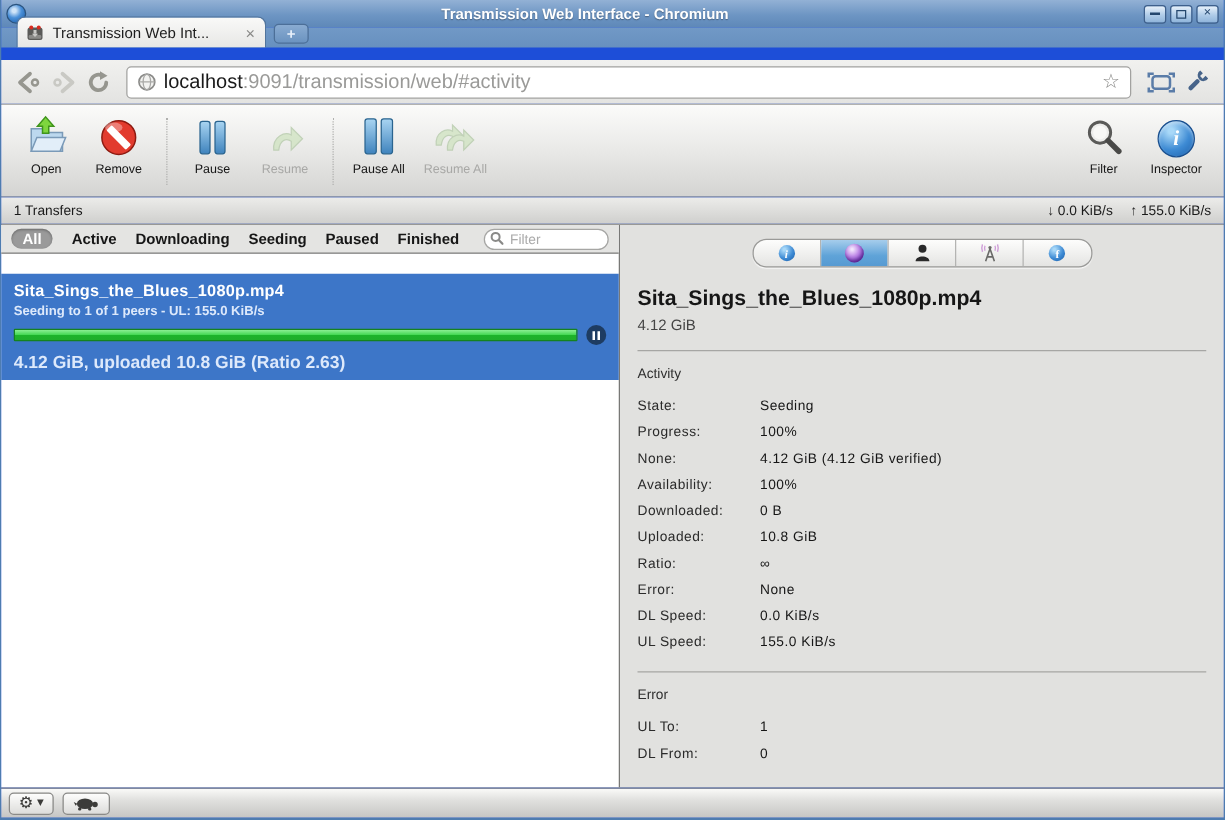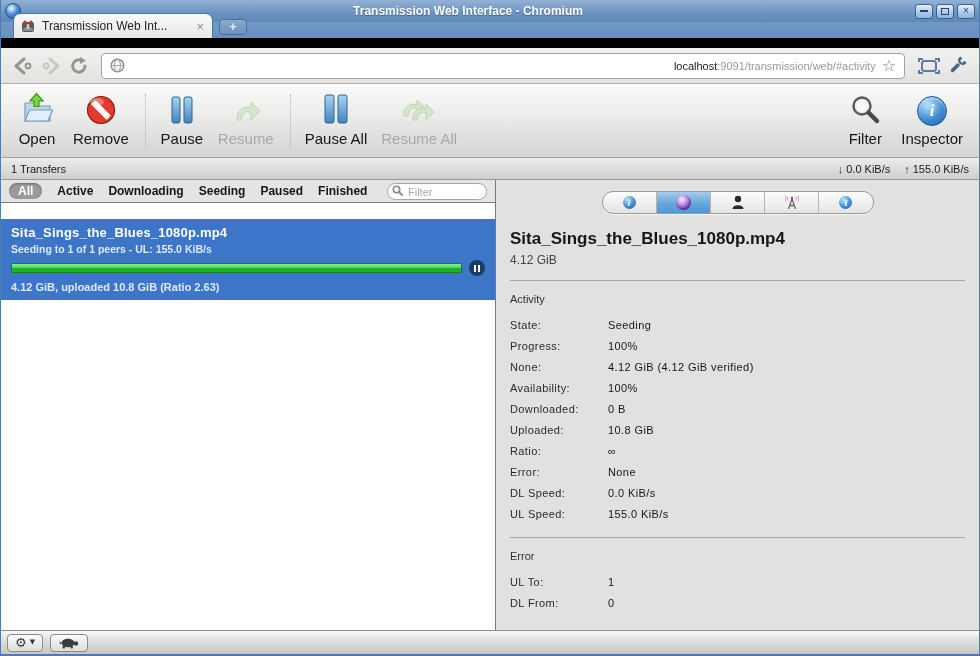--- a/index.html
+++ b/index.html
@@ -1,17 +1,17 @@
 <!DOCTYPE html>
 <html><head>
 <meta charset="utf-8">
 <style>
   * { margin:0; padding:0; box-sizing:border-box; }
   html,body { width:980px; height:656px; font-family:"Liberation Sans","DejaVu Sans",sans-serif; background:#d8d8d6; overflow:hidden; }
-  .window { position:relative; width:980px; height:656px; border-left:1px solid #4e7cb0; border-right:1px solid #4e7cb0; border-bottom:2px solid #4e7cb0; background:#000000; }
+  .window { position:relative; width:980px; height:656px; border-left:1px solid #4e7cb0; border-right:1px solid #4e7cb0; border-bottom:2px solid #4e7cb0; background:#1d4ed8; }
 
   
   .titlebar { position:absolute; top:0; left:0; right:0; height:22px; background:linear-gradient(#93b1d5,#6d95c3 55%,#5e88b8); display:flex; align-items:center; padding:0 4px; }
   .chromium-logo { width:16px; height:16px; border-radius:50%; background:radial-gradient(circle at 38% 32%, #cfe4f8 12%, #4a90d9 45%, #1d5ea8 90%); border:1px solid #2a537e; flex:0 0 auto; }
   .titlebar .wtitle { flex:1; text-align:center; color:#fff; font-weight:bold; font-size:12px; text-shadow:0 1px 1px rgba(0,0,0,.35); }
   .winbtns { display:flex; gap:3px; }
   .winbtn { width:18px; height:15px; border-radius:3px; border:1px solid #3e6globe08c; border:1px solid #3e608c; background:linear-gradient(#e8f1fa,#aecbe8 55%,#8fb4da); display:flex; align-items:center; justify-content:center; color:#24476e; font-size:10px; line-height:1; cursor:default; }
   .glyph-min { width:8px; height:0; border-bottom:2px solid #24476e; display:block; }
   .glyph-max { width:8px; height:7px; border:1.5px solid #24476e; display:block; }
 
@@ -19,30 +19,30 @@
   .tabstrip { position:absolute; top:22px; left:0; right:0; height:16px; background:linear-gradient(#7199c6,#6790bf); display:flex; align-items:flex-end; padding-left:12px; }
   .tab { width:200px; height:25px; background:linear-gradient(#f9f9f8,#e7e7e5); border:1px solid #51749c; border-bottom:none; border-radius:7px 7px 0 0; display:flex; align-items:center; gap:6px; padding:0 6px; }
   .tab-title { flex:1; font-size:12px; color:#1d1d1d; white-space:nowrap; overflow:hidden; }
   .tab-close { color:#8a8a88; font-size:13px; line-height:1; padding:0 2px; }
   .newtab { width:28px; height:16px; margin:0 0 3px 6px; border-radius:4px; border:1px solid #4c6f98; background:linear-gradient(#89abd1,#6b93c0); color:#e8f0fa; font-size:12px; font-weight:bold; display:flex; align-items:center; justify-content:center; line-height:1; }
 
   
   .navbar { position:absolute; top:48px; left:0; right:0; height:36px; background:linear-gradient(#f1f1ef,#e3e3e1); border-bottom:1px solid #b2b2b0; display:flex; align-items:center; padding:0 8px; }
   .navbtn { width:28px; height:26px; display:flex; align-items:center; justify-content:center; }
   .urlbar { flex:1; height:26px; margin:0 10px 0 8px; background:#fff; border:1px solid #a2a2a0; border-radius:4px; display:flex; align-items:center; padding:0 8px; gap:6px; }
-  .urltext { flex:1; font-size:11px; white-space:nowrap; overflow:hidden;text-align:right; }
+  .urltext { flex:1; font-size:16px; white-space:nowrap; overflow:hidden; }
   .url-host { color:#1a1a1a; }
   .url-path { color:#9a9a98; }
   .star { color:#8a8a88; font-size:16px; line-height:1; }
 
   
   .txbar { position:absolute; top:84px; left:0; right:0; height:74px; background:linear-gradient(#fbfbfa,#ebebe9 45%,#d4d4d2); border-bottom:1px solid #a2a2a0; display:flex; align-items:flex-start; padding:8px 14px 0 14px; }
   .txbtn { display:flex; flex-direction:column; align-items:center; gap:4px; min-width:44px; margin-right:14px; }
   .txbtn .ic { height:34px; display:flex; align-items:flex-end; justify-content:center; }
-  .txbtn .lb { font-size:15px; color:#161616; }
+  .txbtn .lb { font-size:10px; color:#161616; }
   .txbtn.disabled .lb { color:#a8a8a6; }
   .txsep { width:1px; height:54px; border-left:1px dotted #b0b0ae; margin:2px 14px 0 2px; }
   .txspacer { flex:1; }
   .binfo { width:30px; height:30px; border-radius:50%; background:radial-gradient(circle at 35% 28%, #a8d8f8 8%, #3e8bd4 55%, #1a5eaa); border:1px solid #1a4f8e; color:#fff; display:flex; align-items:center; justify-content:center; font:italic bold 17px "Liberation Serif","DejaVu Serif",serif; box-shadow:inset 0 2px 3px rgba(255,255,255,.5); }
 
   
   .statusbar { position:absolute; top:158px; left:0; right:0; height:22px; background:linear-gradient(#ececea,#cfcfcd); border-bottom:1px solid #98989 6; border-bottom:1px solid #989896; display:flex; align-items:center; justify-content:space-between; padding:0 10px; font-size:11px; color:#1a1a1a; }
   .speeds { display:flex; gap:14px; align-items:center; }
   .speeds .arrow { font-size:11px; color:#2a2a2a; margin-right:3px; }
 
@@ -62,21 +62,21 @@
 
   
   .torrent { background:#3d76c8; color:#fff; padding:6px 10px 7px 10px; }
   .t-name { font-size:13px; font-weight:bold; letter-spacing:.2px; }
   .t-status { font-size:10.5px; color:#dde9fb; margin-top:3px; font-weight:bold; }
   .t-progress-row { display:flex; align-items:center; gap:7px; margin-top:5px; }
   .t-bar { flex:1; height:10px; border:1px solid #15821f; background:#e8f6e8; border-radius:1px; overflow:hidden; }
   .t-fill { height:100%; background:linear-gradient(#8aef92,#49d957 45%,#1db32a 50%,#1fae2b); }
   .t-pausebadge { width:16px; height:16px; border-radius:50%; background:#1e3c62; display:flex; align-items:center; justify-content:center; gap:2px; flex:0 0 auto; }
   .t-pausebadge i { display:block; width:2px; height:7px; background:#fff; }
-  .t-details { font-size:11px; color:#dde9fb; margin-top:5px; font-weight:bold; }
+  .t-details { font-size:14px; color:#dde9fb; margin-top:5px; font-weight:bold; }
 
   
   .insp { padding:11px 14px 0 14px; }
   .seg { width:272px; height:23px; margin:0 auto; display:flex; border:1px solid #9a9a98; border-radius:11px; overflow:hidden; background:linear-gradient(#fdfdfc,#e4e4e2); box-shadow:0 1px 1px rgba(255,255,255,.8); }
   .seg .sg { flex:1; display:flex; align-items:center; justify-content:center; border-right:1px solid #b4b4b2; }
   .seg .sg:last-child { border-right:none; }
   .seg .sg.sel { background:linear-gradient(#a6cdec,#5fa3d8 60%,#569ad2); }
   .mini-circle { width:13px; height:13px; border-radius:50%; background:radial-gradient(circle at 35% 28%, #a8d8f8 8%, #3e8bd4 55%, #1a5eaa); color:#fff; display:flex; align-items:center; justify-content:center; font:italic bold 9px "Liberation Serif","DejaVu Serif",serif; }
   .mini-circle.upright { font-style:normal; font-family:"Liberation Serif","DejaVu Serif",serif; }
   .globe-orb { width:15px; height:15px; border-radius:50%; background:radial-gradient(circle at 38% 30%, #f2e4fc 5%, #c08ae8 40%, #8a4ad0 75%, #5a2a9a); box-shadow:inset -1px -2px 3px rgba(40,0,80,.5); }

